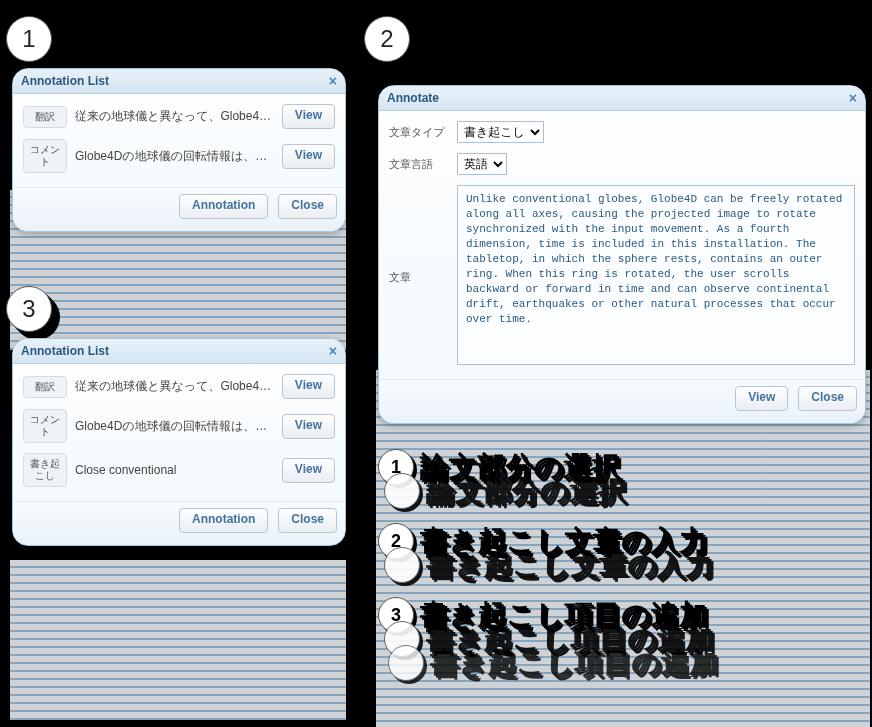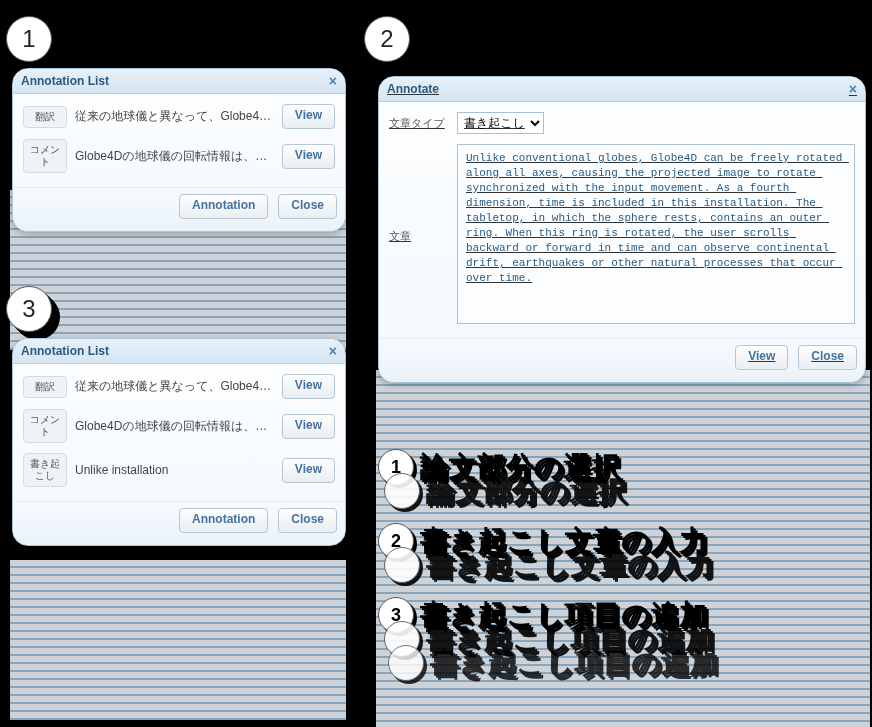--- a/index.html
+++ b/index.html
@@ -244,48 +244,54 @@
       <div class="ann-text">従来の地球儀と異なって、Globe4Dは</div>
       <div class="btn">View</div>
     </div>
     <div class="ann-row">
       <div class="ann-tag">コメント</div>
       <div class="ann-text">Globe4Dの地球儀の回転情報は、テー</div>
       <div class="btn">View</div>
     </div>
     <div class="ann-row">
       <div class="ann-tag">書き起こし</div>
-      <div class="ann-text">Unlike installation</div>
+      <div class="ann-text">Close conventional</div>
       <div class="btn">View</div>
     </div>
   </div>
   <div class="panel-footer">
     <div class="btn">Annotation</div>
     <div class="btn">Close</div>
   </div>
 </div>
 
 <div class="badge" style="left:364px; top:16px;">
   <span>2</span>
 </div>
 
-<div class="panel" style="left:378px; top:76px; width:486px;text-decoration:underline;">
+<div class="panel" style="left:378px; top:85px; width:486px;">
   <div class="panel-title">
     <span>Annotate</span>
     <span class="close-x">×</span>
   </div>
   <div class="panel-body">
 
     <div class="form-row">
       <div class="form-label">文章タイプ</div>
       <select class="inp">
         <option>書き起こし</option>
       </select>
     </div>
 
+    <div class="form-row">
+      <div class="form-label">文章言語</div>
+      <select class="inp">
+        <option>英語</option>
+      </select>
+    </div>
 
     <div class="form-row" style="align-items:center;">
       <div class="form-label">文章</div>
       <textarea class="inp" style="">Unlike conventional globes, Globe4D can be freely rotated along all axes, causing the projected image to rotate synchronized with the input movement. As a fourth dimension, time is included in this installation. The tabletop, in which the sphere rests, contains an outer ring. When this ring is rotated, the user scrolls backward or forward in time and can observe continental drift, earthquakes or other natural processes that occur over time.</textarea>
     </div>
 
   </div>
   <div class="panel-footer">
     <div class="btn">View</div>
     <div class="btn">Close</div>

